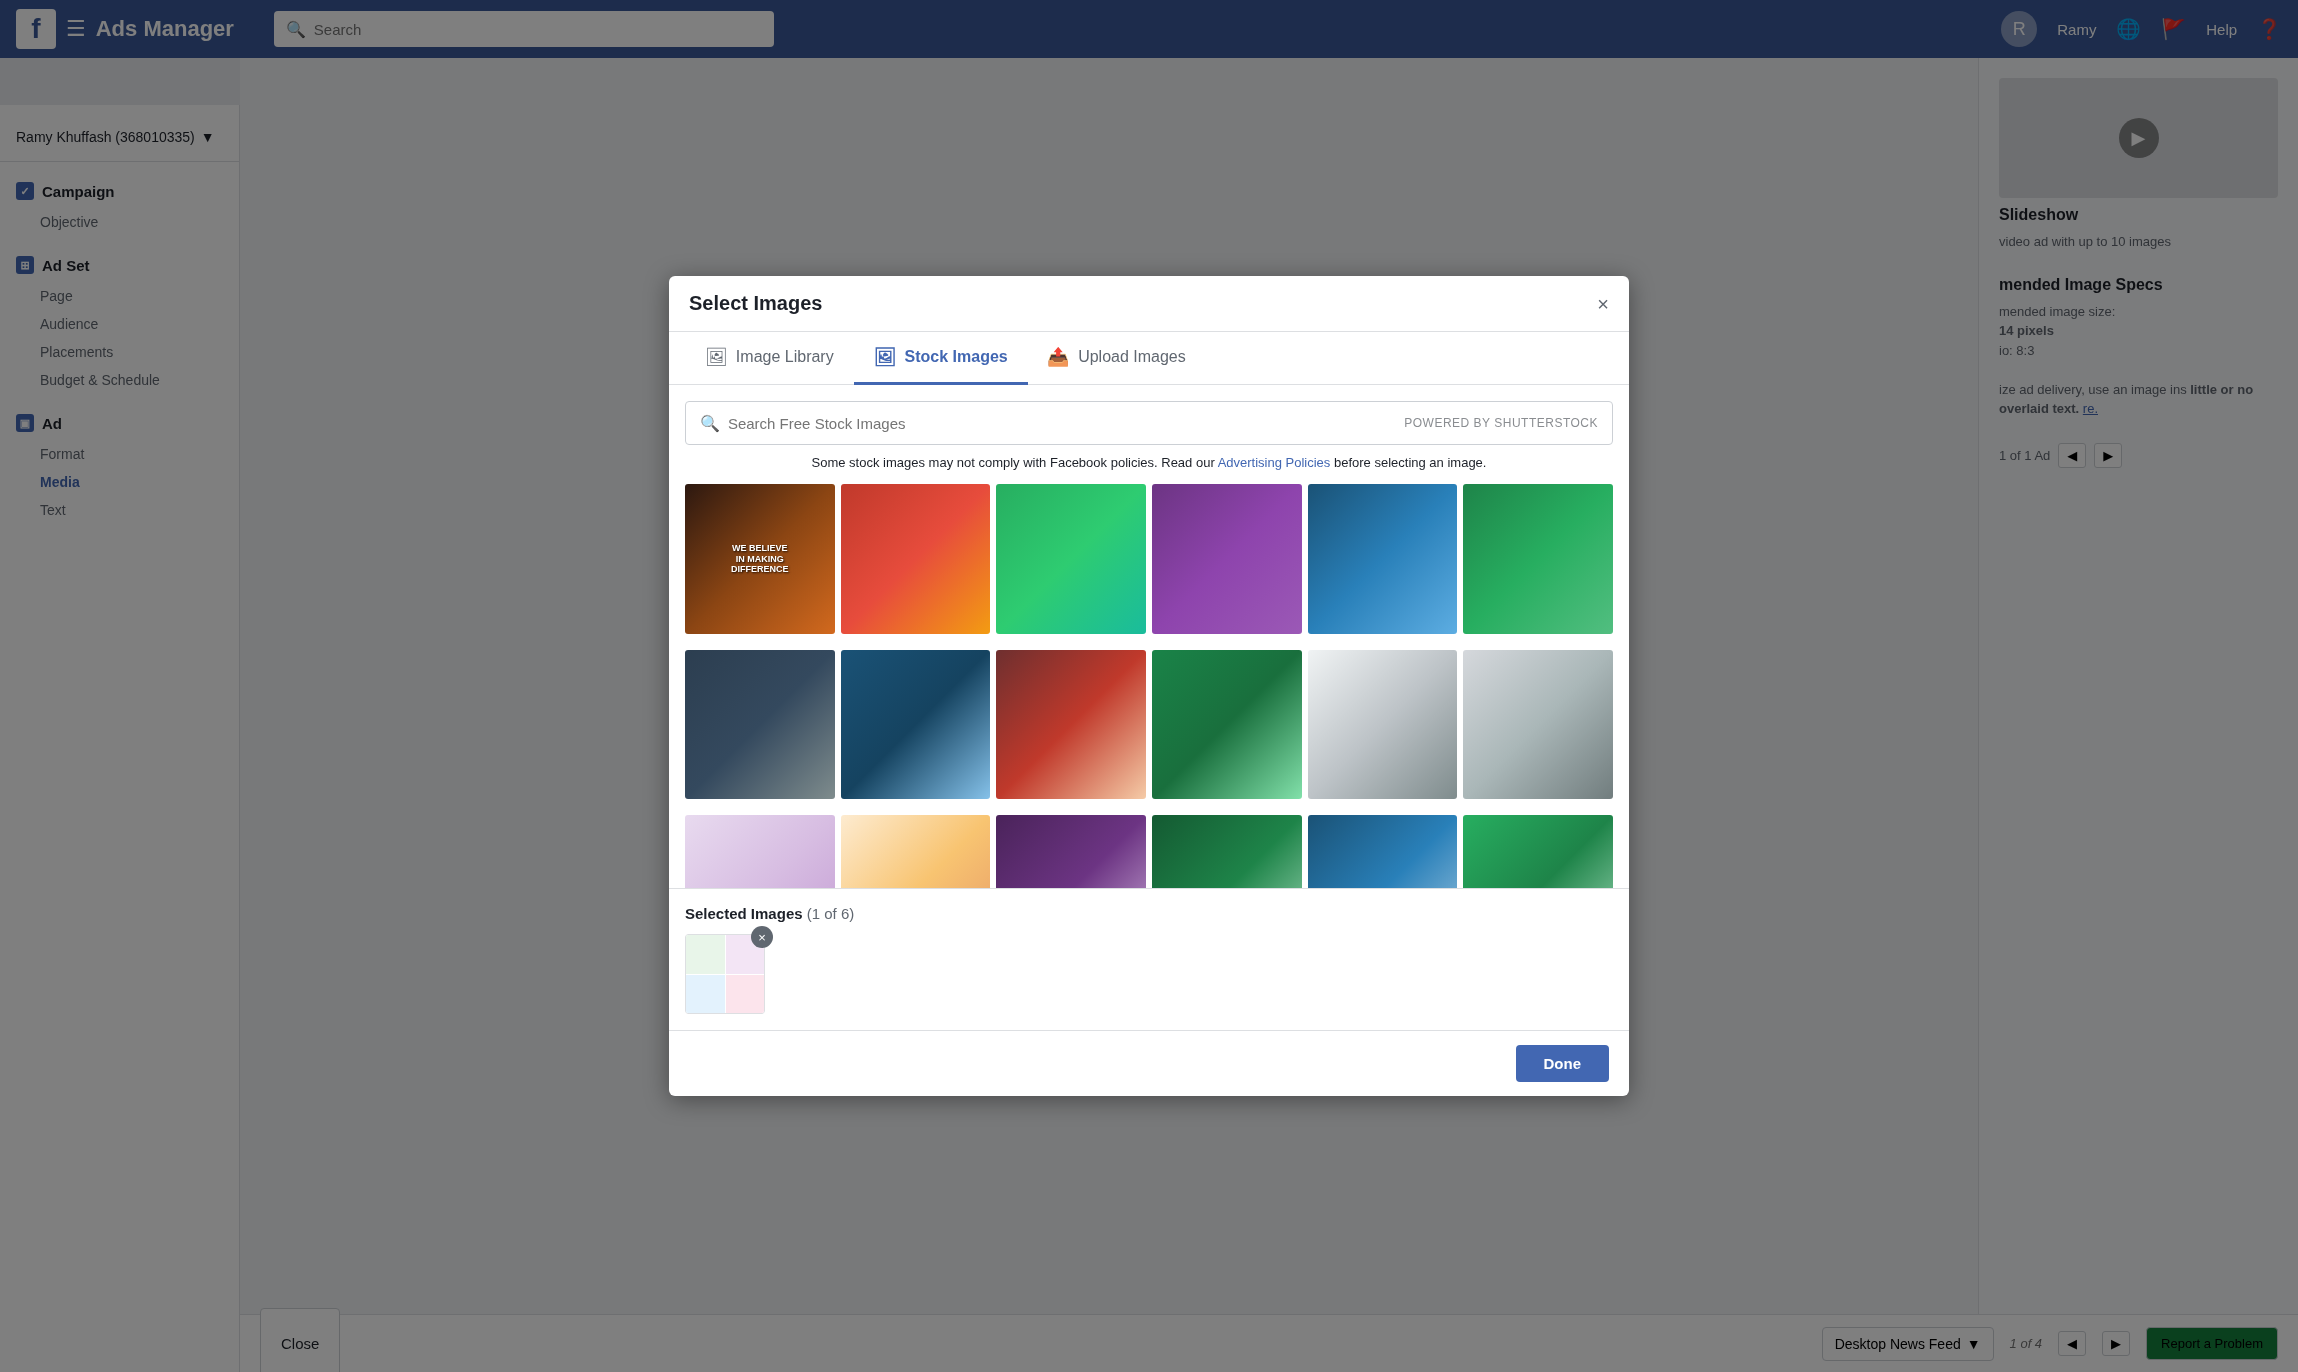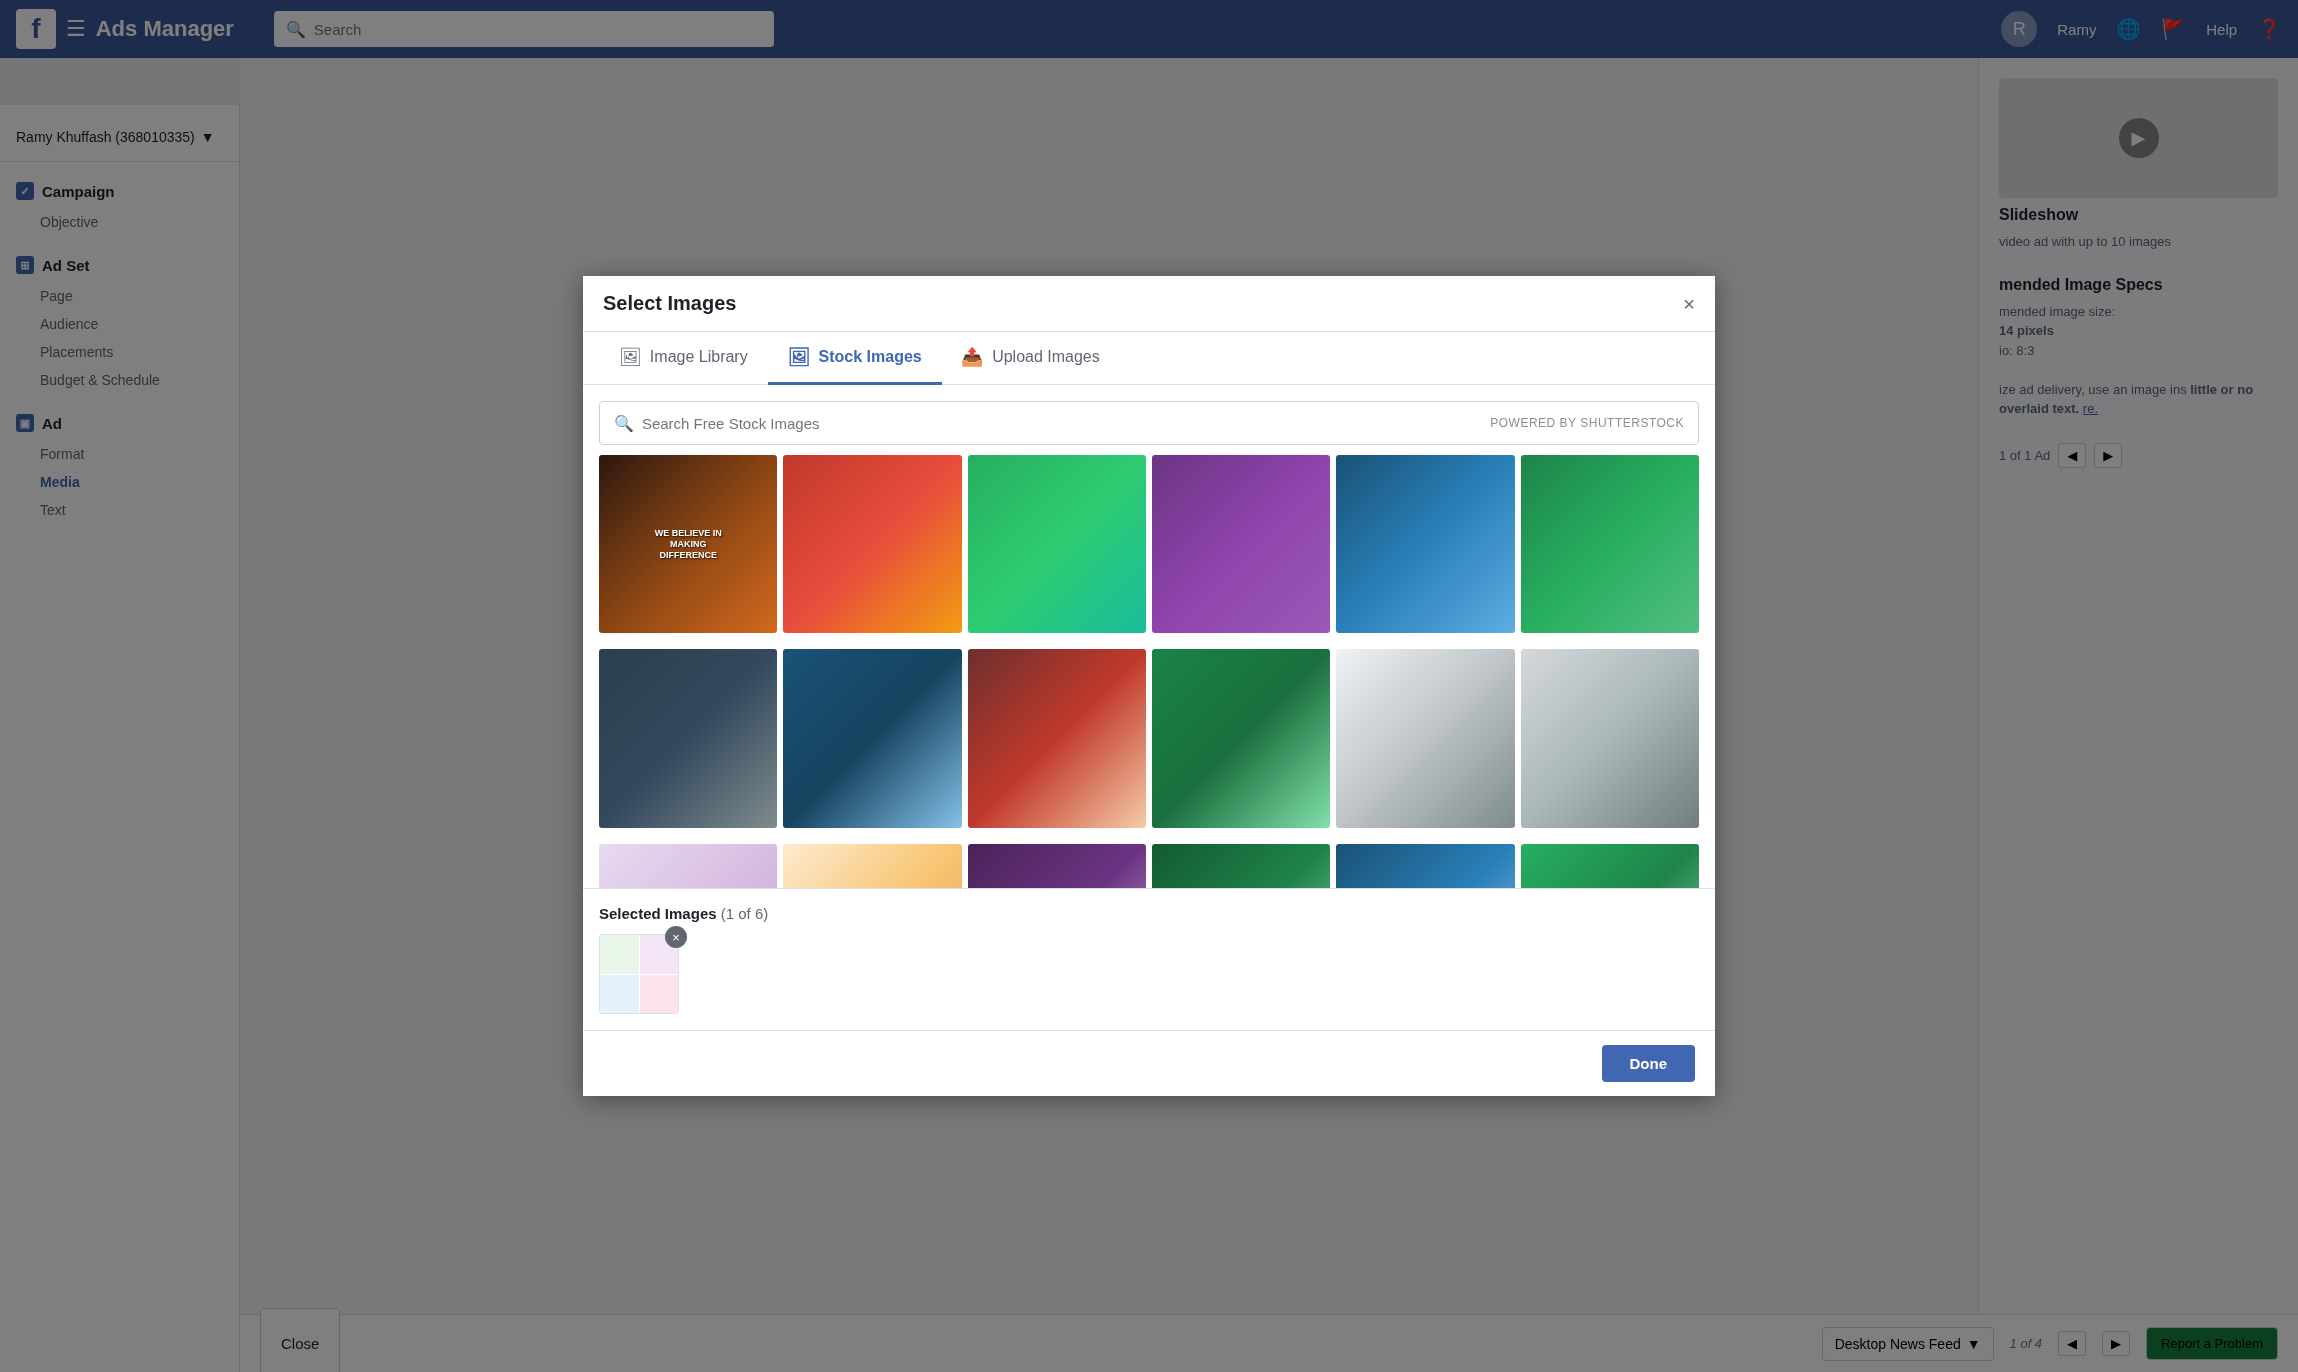--- a/index.html
+++ b/index.html
@@ -143,22 +143,22 @@
     
     .modal-overlay {
       position: absolute;
       top: 0; left: 0; width: 100%; height: 100%;
       background: rgba(0,0,0,0.5);
       display: flex; align-items: center; justify-content: center;
       z-index: 100;
     }
     .modal {
       background: #fff;
-      border-radius: 0;
-      width: 1132px;
+      border-radius: 6px;
+      width: 960px;
       max-height: 820px;
       overflow: hidden;
       box-shadow: 0 4px 24px rgba(0,0,0,0.4);
       display: flex; flex-direction: column;
     }
     .modal-header {
       padding: 16px 20px;
       border-bottom: 1px solid #dddfe2;
       display: flex; align-items: center; justify-content: space-between;
     }
@@ -483,20 +483,25 @@
     </div>
 
     <div class="modal-body">
 
       <div class="search-bar">
         <span style="color:#8a8d91;margin-right:8px;font-size:16px;">🔍</span>
         <input type="text" style="flex: 1 1 0%; border: none; outline: none; font-size: 15px;" placeholder="Search Free Stock Images">
         <span class="search-powered">POWERED BY SHUTTERSTOCK</span>
       </div>
 
+      <div class="search-warning">
+        <span>Some stock images may not comply with Facebook policies. Read our </span>
+        <a href="#">Advertising Policies</a>
+        <span> before selecting an image.</span>
+      </div>
 
       <div class="image-grid">
         <div class="image-cell img-community1">
           <div class="img-text-overlay">WE BELIEVE IN MAKING DIFFERENCE</div>
         </div>
         <div class="image-cell img-community2"></div>
         <div class="image-cell img-community3"></div>
         <div class="image-cell img-community4"></div>
         <div class="image-cell img-community5"></div>
         <div class="image-cell img-community6"></div>

